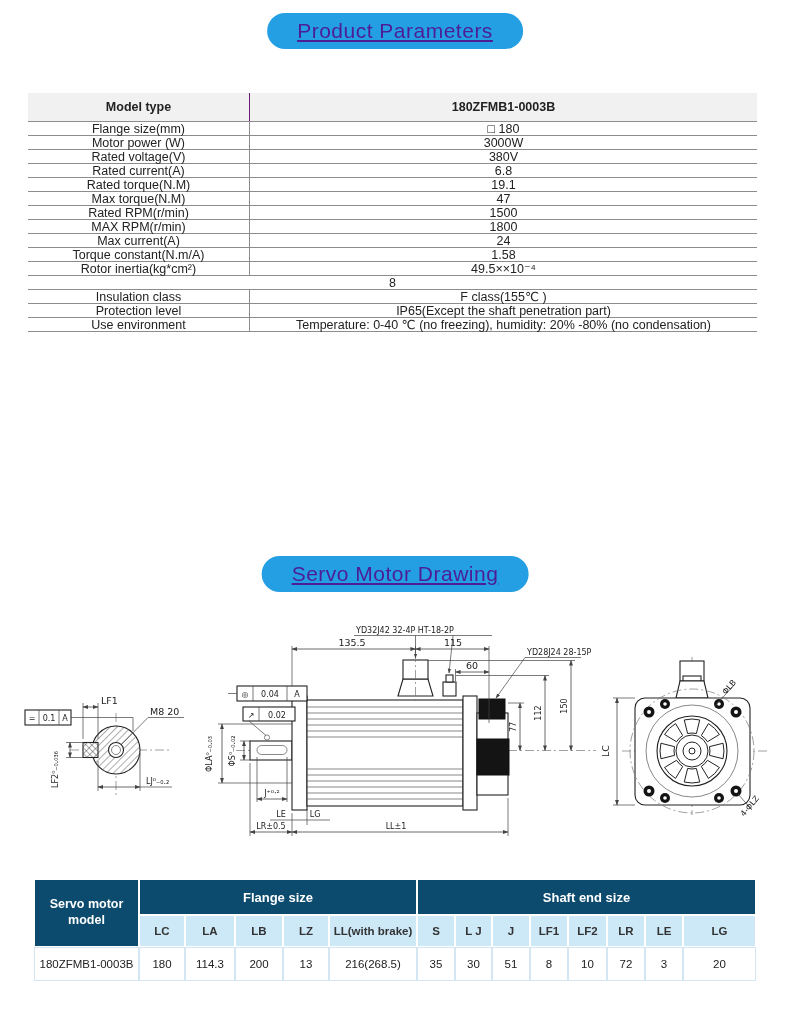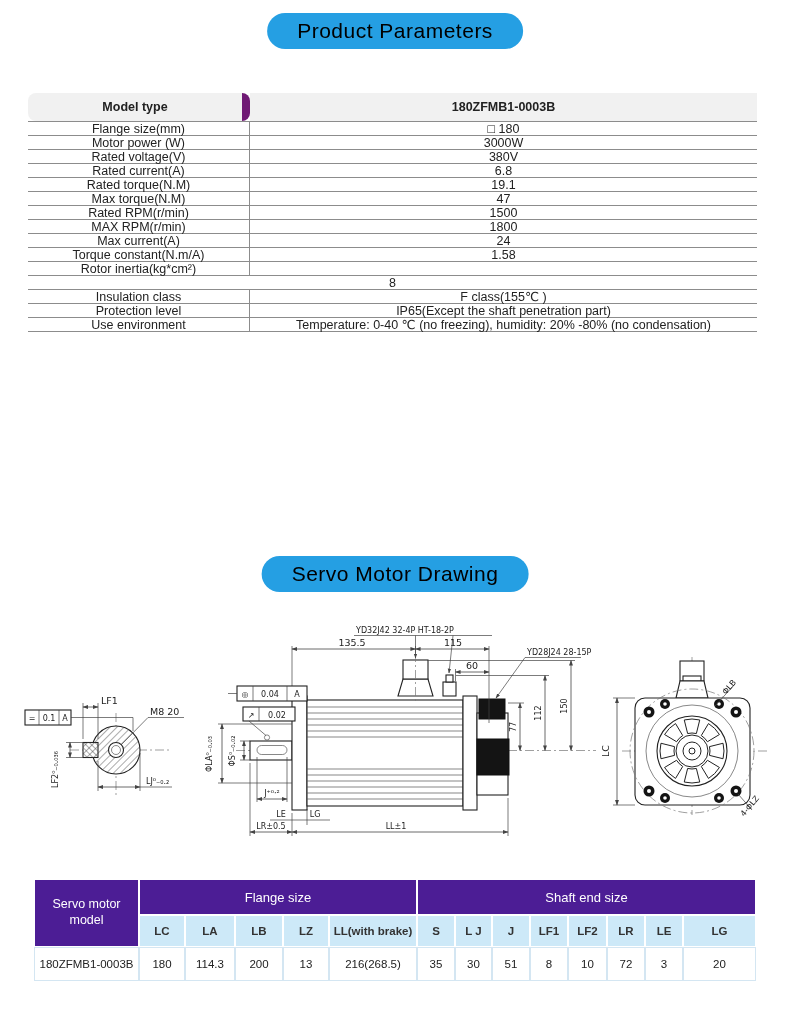--- a/index.html
+++ b/index.html
@@ -1,52 +1,52 @@
 <!DOCTYPE html>
 <html><head>
 <meta charset="utf-8">
 <style>
   * { margin:0; padding:0; box-sizing:border-box; }
   html,body { width:790px; height:1015px; background:#fff;
     font-family:"Liberation Sans","DejaVu Sans",sans-serif; color:#222; }
   .page { position:relative; width:790px; height:1015px; overflow:hidden; background:#fff; }
 
   .pill { position:absolute; left:50%; transform:translateX(-50%);
-    background:#259fe3; color:#000000; height:36px; line-height:36px;
+    background:#259fe3; color:#4c1d95; height:36px; line-height:36px;
     padding:0 30px; border-radius:18px; font-size:21px; letter-spacing:.5px;
-    white-space:nowrap; }
+    white-space:nowrap;text-decoration:underline; }
   .pill1 { top:13px; } .pill2 { top:556px; }
 
   
   .spec { position:absolute; left:28px; top:93px; width:729px; }
   .spec-row { display:flex; align-items:stretch; height:14px;
     border-bottom:1px solid #8c8c8c; font-size:12.5px; }
   .spec-row.hdr { height:29px; font-weight:bold; }
   .spec-row.hdr .cell { background:#f1f1f1; }
   .spec-label { width:222px; border-right:1px solid #8c8c8c; }
-  .spec-row.hdr .spec-label { border-right:8px solid #701a75;border-radius:8px; }
+  .spec-row.hdr .spec-label { border-right:1px solid #701a75; }
   .spec-value { flex:1; }
   .cell { display:flex; align-items:center; justify-content:center; text-align:center; }
 
   
   .drawing { position:absolute; left:0; top:603px; }
   .ol { stroke:#222; stroke-width:1.1; fill:#fff; }
   .blk { stroke:#111; stroke-width:1; fill:#141414; }
   .tn { stroke:#555; stroke-width:.7; fill:none; }
   .cl { stroke:#777; stroke-width:.7; stroke-dasharray:9 3 2 3; fill:none; }
   .dim { stroke:#444; stroke-width:.8; fill:none;
     marker-start:url(#arr); marker-end:url(#arr); }
   .ext { stroke:#444; stroke-width:.7; fill:none; }
   .dt { font:9.5px "DejaVu Sans",sans-serif; fill:#222; }
   .ds { font:8px "DejaVu Sans",sans-serif; fill:#222; }
   .mid { text-anchor:middle; }
 
   
   .dims { position:absolute; left:34px; top:879px; border-collapse:separate; border-spacing:0; table-layout:fixed; }
-  .dims th { background:#4c1d95; color:#fff; font-weight:normal; font-size:13px;
+  .dims th { background:#0c4a6e; color:#fff; font-weight:bold; font-size:13px;
     border:1.5px solid #fff; }
   .dims .sub th { background:#cde9f8; color:#333; font-size:11.5px; font-weight:bold; }
   .dims td { background:#fff; border:1px solid #d4e6f2; font-size:11.5px;
     text-align:center; color:#222; }
   .dims .grp1 { height:36px; } .dims .sub th { height:32px; } .dims .data td { height:34px; }
   .dims th.model { font-size:12.5px; line-height:1.25; }
 </style>
 </head>
 <body>
 
@@ -94,20 +94,21 @@
     <div class="spec-row">
       <div class="cell spec-label">Max current(A)</div>
       <div class="cell spec-value">24</div>
     </div>
     <div class="spec-row">
       <div class="cell spec-label">Torque constant(N.m/A)</div>
       <div class="cell spec-value">1.58</div>
     </div>
     <div class="spec-row">
       <div class="cell spec-label">Rotor inertia(kg*cm²)</div>
+      <div class="cell spec-value">49.5××10⁻⁴</div>
     </div>
     <div class="spec-row">
       <div class="cell spec-value">8</div>
     </div>
     <div class="spec-row">
       <div class="cell spec-label">Insulation class</div>
       <div class="cell spec-value">F class(155℃ )</div>
     </div>
     <div class="spec-row">
       <div class="cell spec-label">Protection level</div>

